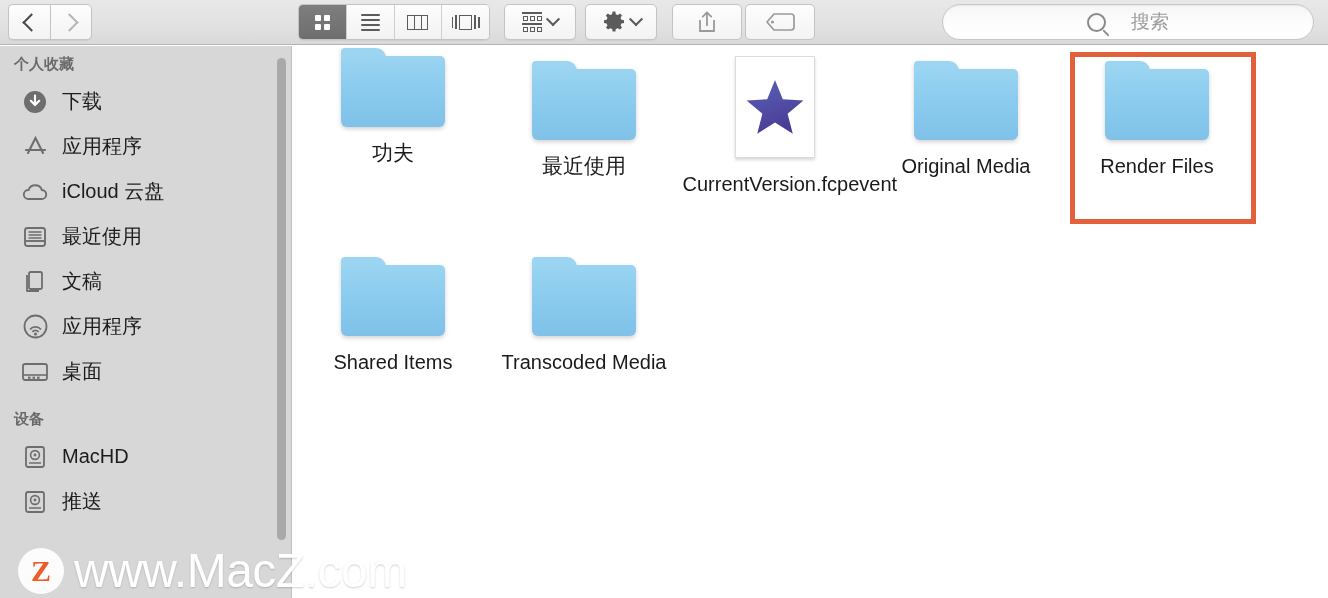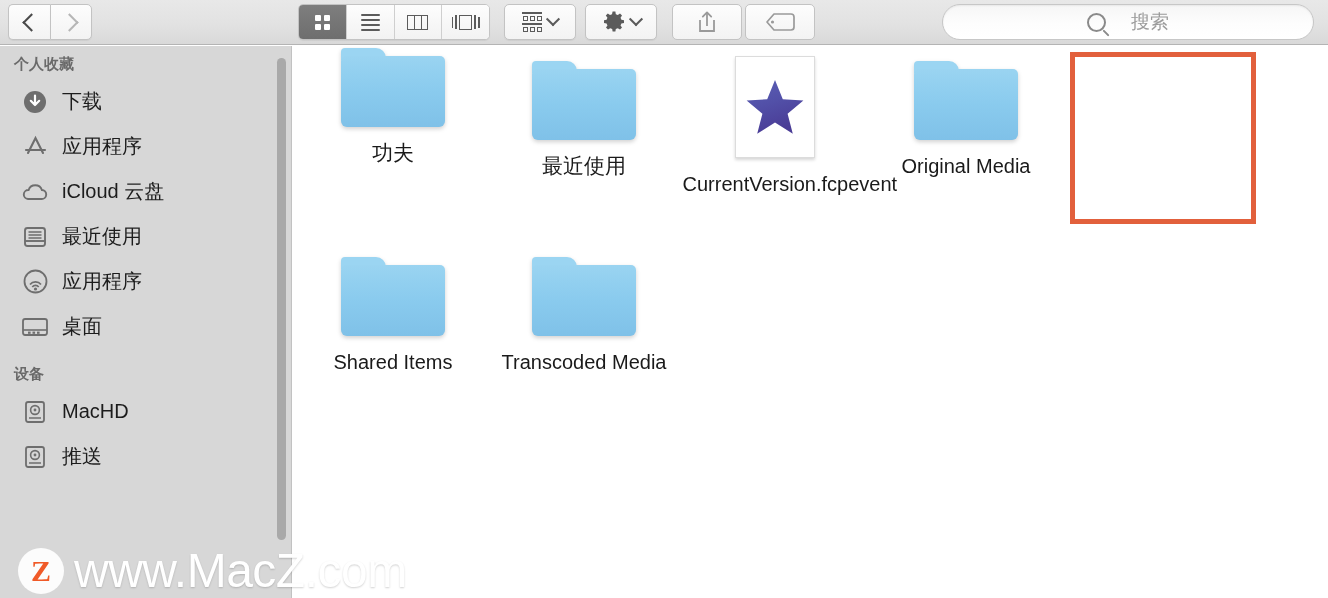--- a/index.html
+++ b/index.html
@@ -326,20 +326,29 @@
       <span class="sb-icon">
         <svg width="26" height="26" viewBox="0 0 26 26">
           <rect x="3" y="4" width="20" height="18" rx="2.5" fill="none" stroke="#6E6E6E" stroke-width="1.9"></rect>
           <path d="M6.5 8h13M6.5 11h13M6.5 14h13" stroke="#6E6E6E" stroke-width="1.5"></path>
           <path d="M3 17h20" stroke="#6E6E6E" stroke-width="1.9"></path>
         </svg>
       </span>
       <span class="sb-label">最近使用</span>
     </div>
 
+    <div class="sb-item">
+      <span class="sb-icon">
+        <svg width="26" height="26" viewBox="0 0 26 26">
+          <rect x="7" y="3" width="13" height="17" rx="1.8" fill="none" stroke="#6E6E6E" stroke-width="1.8"></rect>
+          <path d="M5 6v16h12" fill="none" stroke="#6E6E6E" stroke-width="1.8" stroke-linejoin="round"></path>
+        </svg>
+      </span>
+      <span class="sb-label">文稿</span>
+    </div>
 
     <div class="sb-item">
       <span class="sb-icon">
         <svg width="27" height="27" viewBox="0 0 27 27">
           <circle cx="13.5" cy="13.5" r="11" fill="none" stroke="#6E6E6E" stroke-width="1.8"></circle>
           <path d="M8 16.5a7 7 0 0111 0" fill="none" stroke="#6E6E6E" stroke-width="1.7"></path>
           <path d="M10.3 19a4 4 0 016.4 0" fill="none" stroke="#6E6E6E" stroke-width="1.7"></path>
           <circle cx="13.5" cy="21" r="1.6" fill="#6E6E6E"></circle>
         </svg>
       </span>
@@ -424,20 +433,27 @@
     </div>
 
     <div class="icon-cell" style="left:578px; top:15px;">
       <div class="folder">
         <div class="tab"></div>
           <div class="body"></div>
       </div>
       <div class="label">Original Media</div>
     </div>
 
+    <div class="icon-cell" style="left:769px; top:15px;">
+      <div class="folder">
+        <div class="tab"></div>
+          <div class="body"></div>
+      </div>
+      <div class="label">Render Files</div>
+    </div>
 
     <div class="icon-cell" style="left:5px; top:211px;">
       <div class="folder">
         <div class="tab"></div>
           <div class="body"></div>
       </div>
       <div class="label">Shared Items</div>
     </div>
 
     <div class="icon-cell" style="left:196px; top:211px;">

